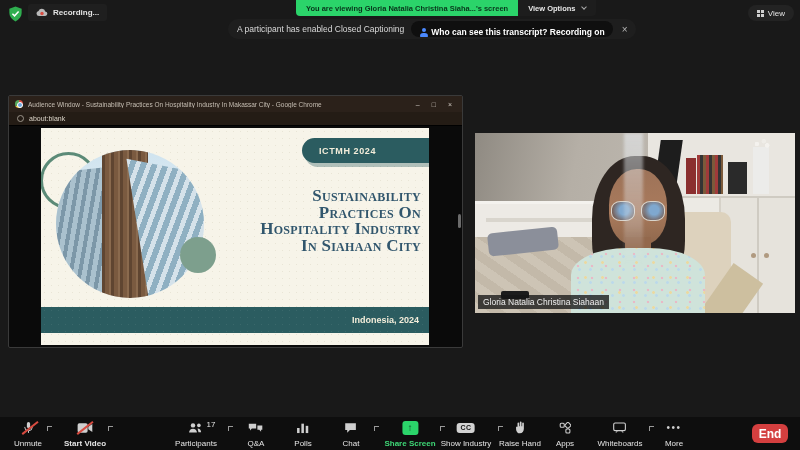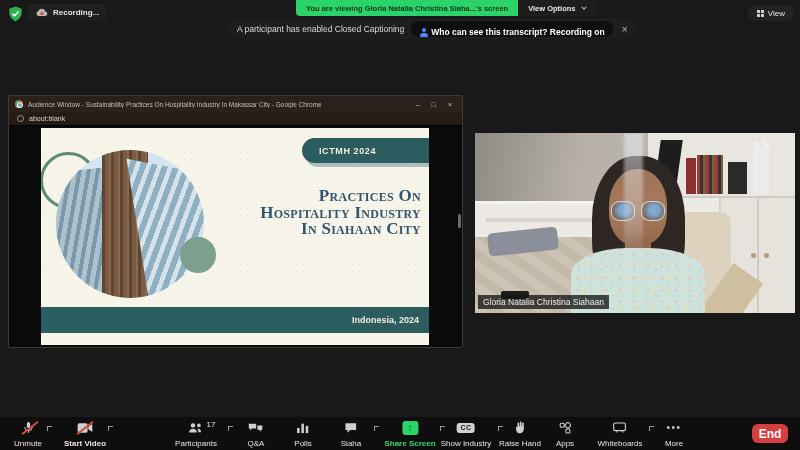--- a/index.html
+++ b/index.html
@@ -169,20 +169,21 @@
     <div class="slide">
       <div class="ring-circle"></div>
       <div class="photo-circle">
         <div class="bld1"></div>
         <div class="bld2"></div>
         <div class="bld3"></div>
       </div>
       <div class="sage-circle"></div>
       <div class="badge">ICTMH 2024</div>
       <div class="s-title">
+        <div>Sustainability</div>
         <div>Practices On</div>
         <div>Hospitality Industry</div>
         <div>In Siahaan City</div>
       </div>
       <div class="s-footer">Indonesia, 2024</div>
     </div>
     <div class="scrollbar"></div>
   </div>
 </div>
 
@@ -277,21 +278,21 @@
     </span>
     <span class="lbl">Polls</span>
   </div>
 
   <div class="tb" style="left:351px;">
     <span class="ic">
       <svg viewBox="0 0 20 18" width="14" height="12">
           <path d="M2 2h16v10h-9l-4 4v-4H2z" fill="#cfcfcf"></path>
         </svg>
     </span>
-    <span class="lbl">Siaha</span>
+    <span class="lbl">Chat</span>
   </div>
   <i class="chev-up tb-chev" style="position:absolute; left:374px;"></i>
 
   <div class="tb" style="left:410px;">
     <span class="ic">
         <span class="share-box">↑</span>
       </span>
     <span class="lbl green">Share Screen</span>
   </div>
   <i class="chev-up tb-chev" style="position:absolute; left:440px;"></i>

